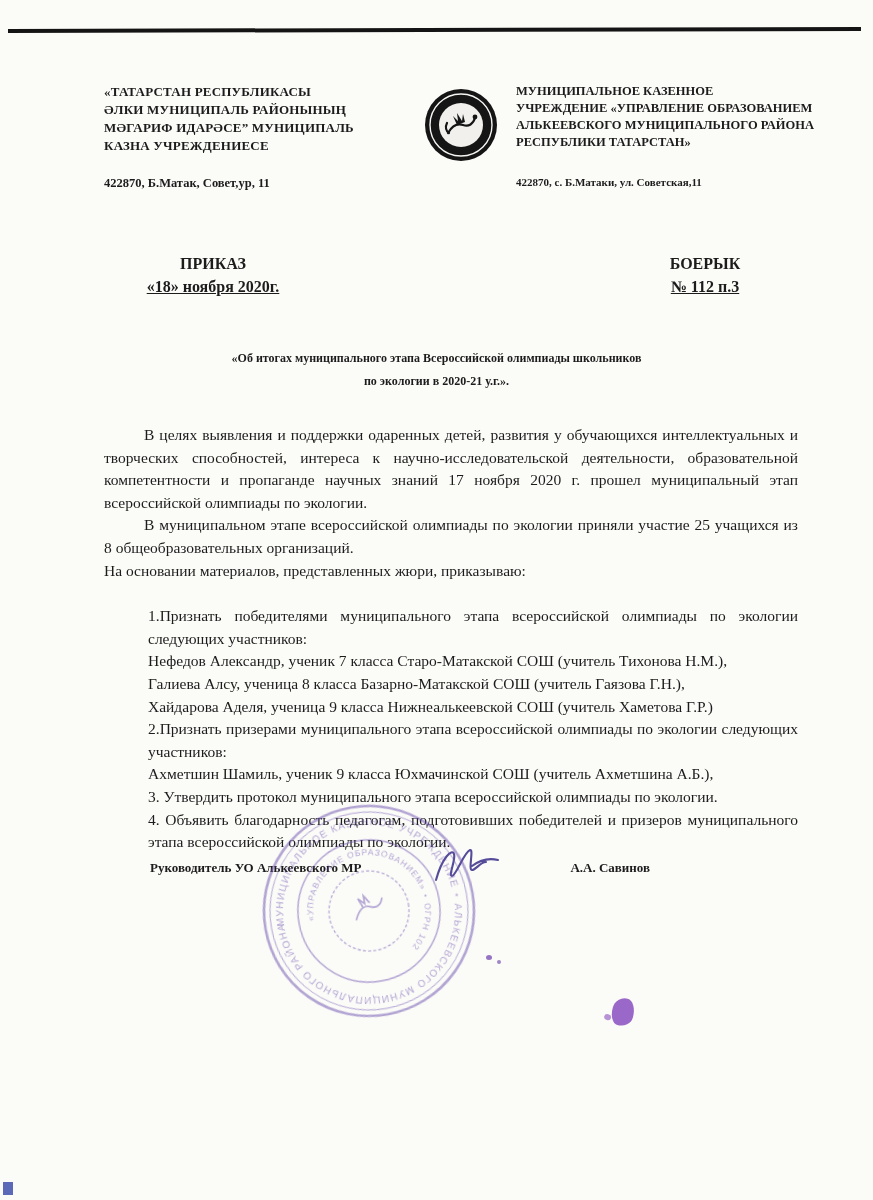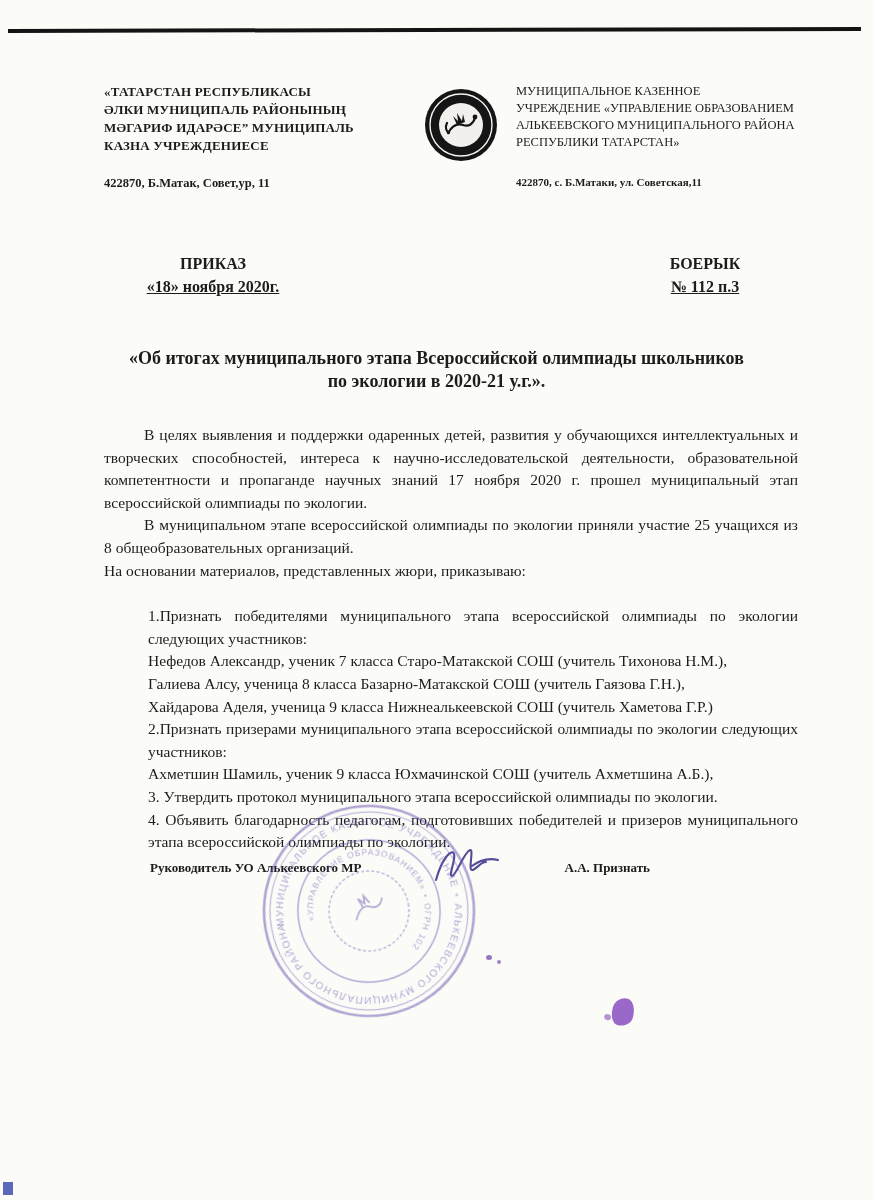--- a/index.html
+++ b/index.html
@@ -7,31 +7,31 @@
     position:relative;width:873px;height:1200px;margin:0 auto;
     background:#fbfbf8;color:#1c1c1c;overflow:hidden;
     font-family:"Liberation Serif", serif;
   }
   
   .scanline{position:absolute;left:8px;top:28px;width:853px;height:4px;background:#141414;transform:rotate(-.12deg);}
   .corner-mark{position:absolute;left:3px;top:1182px;width:10px;height:13px;background:#3f4fae;opacity:.85;}
 
   
   .org-left{position:absolute;left:104px;top:83px;width:315px;font-size:13px;font-weight:bold;line-height:18px;white-space:pre-line;letter-spacing:.2px;}
-  .org-right{position:absolute;left:516px;top:83px;width:345px;font-size:12.5px;font-weight:normal;line-height:17px;white-space:pre-line;}
+  .org-right{position:absolute;left:516px;top:83px;width:345px;font-size:12.5px;font-weight:bold;line-height:17px;white-space:pre-line;}
   .addr-left{position:absolute;left:104px;top:176px;font-size:12.5px;font-weight:bold;}
   .addr-right{position:absolute;left:516px;top:176px;font-size:11px;font-weight:bold;}
   .emblem{position:absolute;left:424px;top:88px;width:74px;height:74px;}
 
   
   .order-left{position:absolute;left:108px;top:252px;width:210px;text-align:center;font-weight:bold;font-size:16px;line-height:23px;}
   .order-right{position:absolute;left:610px;top:252px;width:190px;text-align:center;font-weight:bold;font-size:16px;line-height:23px;}
   .underlined{text-decoration:underline;}
 
-  .title{position:absolute;left:0;top:347px;width:100%;text-align:center;font-weight:bold;font-size:18px;line-height:23px;white-space:pre-line;}
+  .title{position:absolute;left:0;top:347px;width:100%;text-align:center;font-weight:bold;font-size:12px;line-height:23px;white-space:pre-line;}
 
   
   .bodytext{position:absolute;left:104px;top:424px;width:694px;font-size:15.5px;line-height:22.6px;text-align:justify;}
   .bodytext p{margin:0;}
   .p-indent{text-indent:40px;}
   .list{margin:23px 0 0 44px;}
 
   
   .sig-row{position:absolute;left:150px;top:860px;width:500px;display:flex;justify-content:space-between;font-size:13px;font-weight:bold;}
 
@@ -98,21 +98,21 @@
       <p>Хайдарова Аделя, ученица 9 класса Нижнеалькеевской СОШ (учитель Хаметова Г.Р.)</p>
       <p>2.Признать призерами муниципального этапа всероссийской олимпиады по экологии следующих участников:</p>
       <p>Ахметшин Шамиль, ученик 9 класса Юхмачинской СОШ (учитель Ахметшина А.Б.),</p>
       <p>3. Утвердить протокол муниципального этапа всероссийской олимпиады по экологии.</p>
       <p>4. Объявить благодарность педагогам, подготовивших победителей и призеров муниципального этапа всероссийской олимпиады по экологии.</p>
     </div>
   </div>
 
   <div class="sig-row">
     <span>Руководитель УО Алькеевского МР</span>
-    <span>А.А. Признать</span>
+    <span>А.А. Савинов</span>
   </div>
 
   <svg class="sign-mark" viewBox="0 0 78 52" aria-hidden="true">
     <path d="M8,40 C14,18 24,8 26,14 C28,20 20,36 24,36 C28,36 36,12 42,10 C46,9 40,30 44,30 C48,30 52,22 58,22 M44,26 C52,20 62,18 70,20" stroke="#433a8f" stroke-width="2.1" fill="none" stroke-linecap="round"></path>
   </svg>
 
   <svg class="stamp" viewBox="0 0 226 226" aria-hidden="true">
     <defs>
       <path id="stampOuter" d="M 27,113 A 86,86 0 1 1 199,113 A 86,86 0 1 1 27,113"></path>
       <path id="stampInner" d="M 57,113 A 56,56 0 1 1 169,113 A 56,56 0 1 1 57,113"></path>

